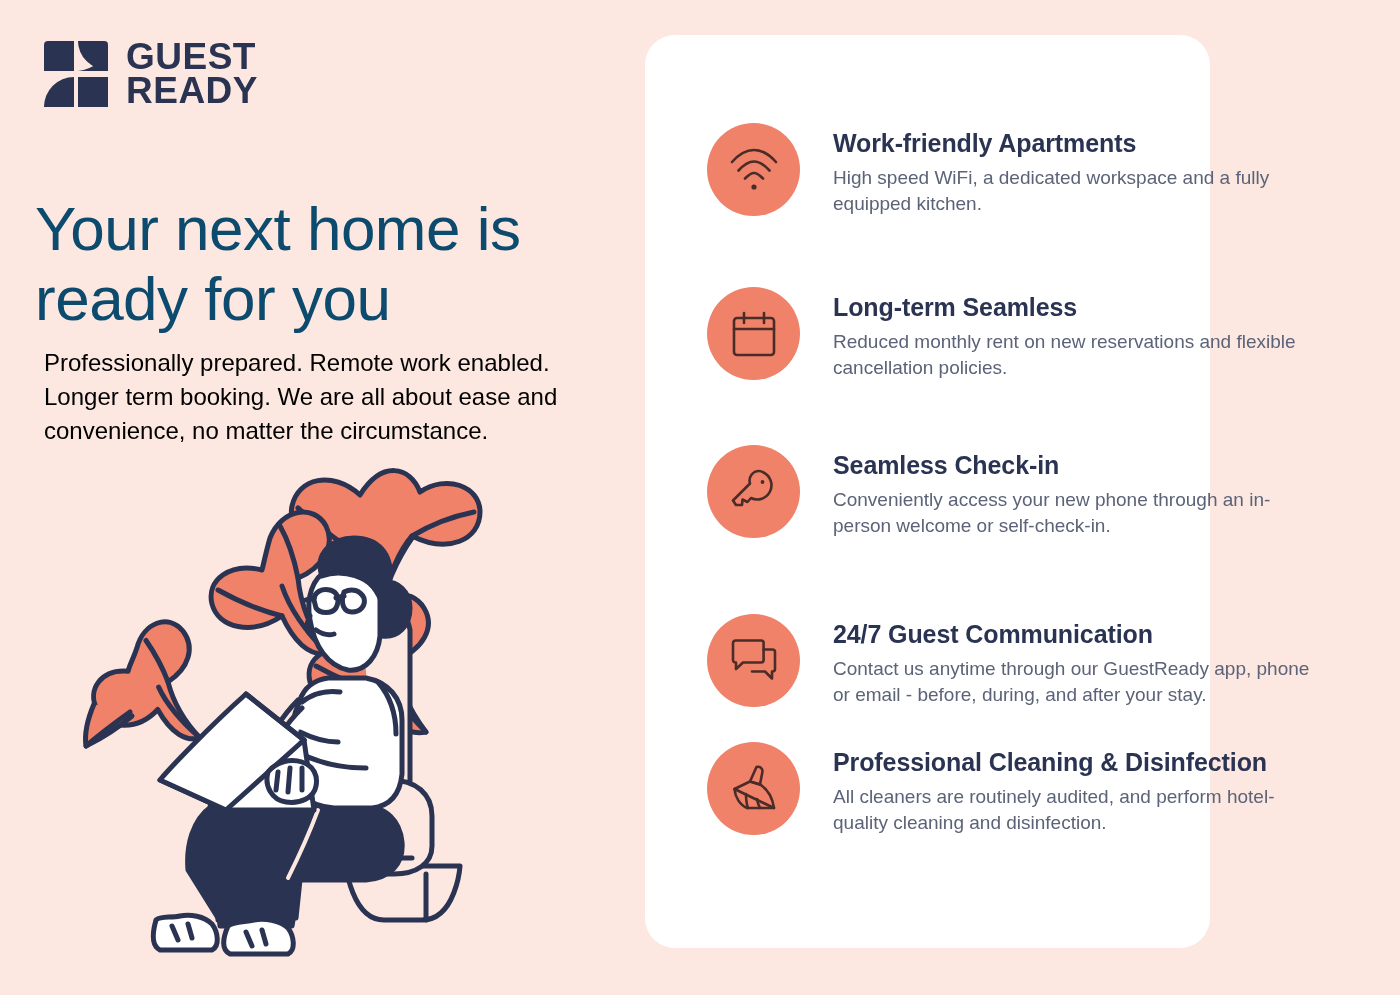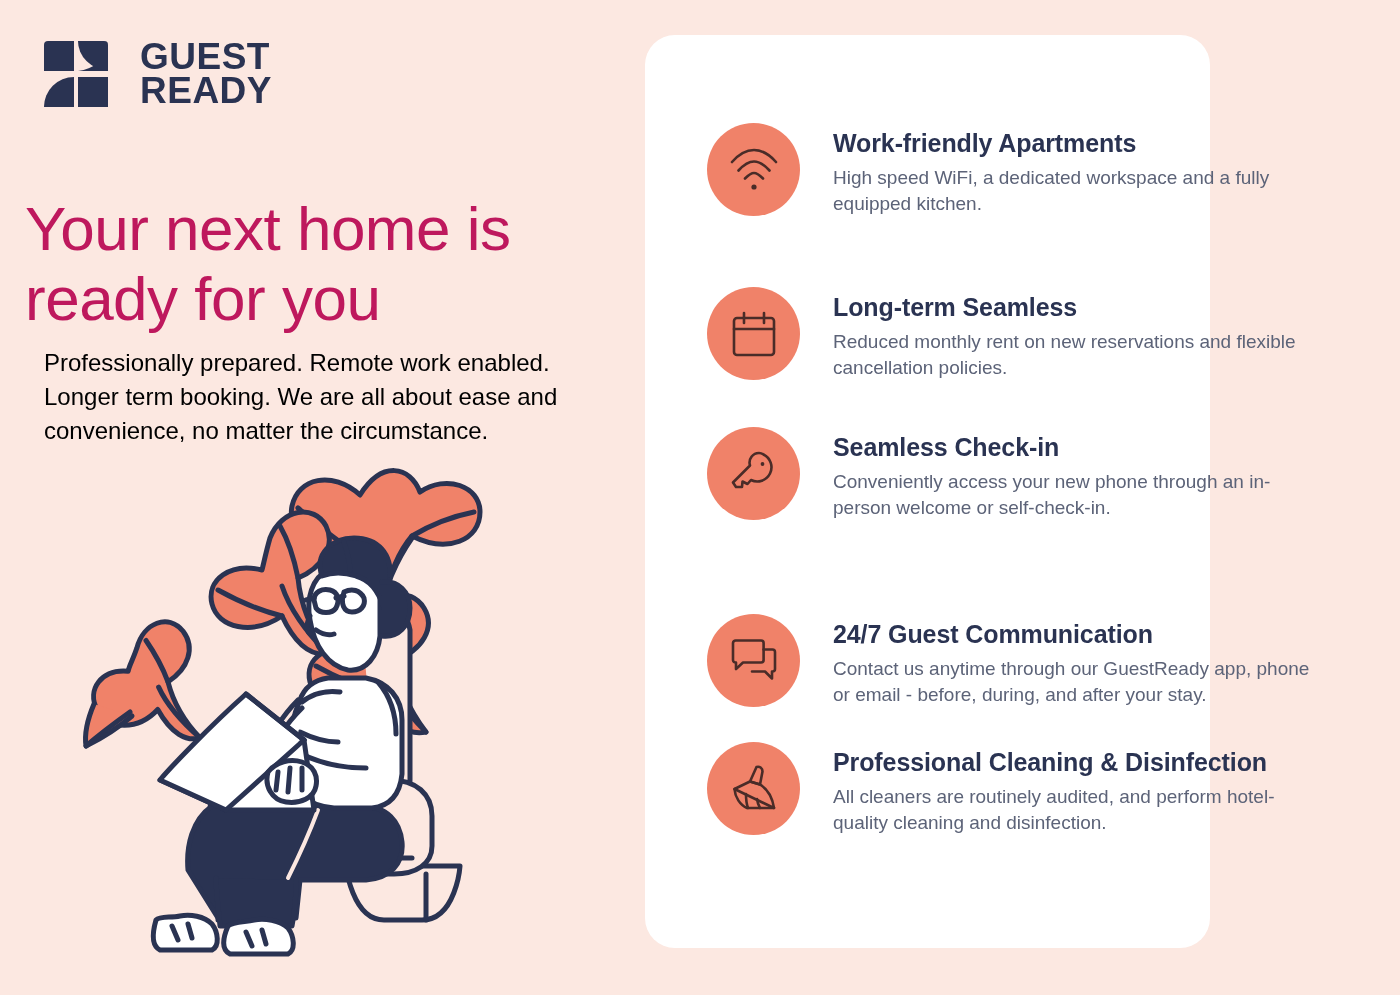--- a/index.html
+++ b/index.html
@@ -8,49 +8,49 @@
     background:#fce8e1;
     font-family:"Liberation Sans", sans-serif;
     overflow:hidden;
     position:relative;
   }
   .stage{position:absolute;inset:0;}
 
   
   .left{position:absolute;left:0;top:0;width:640px;height:995px;}
 
-  .logo{position:absolute;left:44px;top:40px;display:flex;align-items:center;gap:32px;}
+  .logo{position:absolute;left:44px;top:40px;display:flex;align-items:center;gap:18px;}
   .logo-mark{width:64px;height:66px;display:block;}
   .logo-words{display:flex;flex-direction:column;line-height:0.92;}
   .logo-words span{
     font-size:37px;font-weight:bold;color:#2a3352;letter-spacing:0.5px;
   }
 
   .headline{
-    position:absolute;left:25px;top:152px;width:580px;
-    font-size:62px;font-weight:400;color:#be185d;
+    position:absolute;left:35px;top:152px;width:580px;
+    font-size:62px;font-weight:400;color:#0c4a6e;
     line-height:1.13;letter-spacing:-0.5px;
   }
   .subtext{
     position:absolute;left:44px;top:322px;width:545px;
     font-size:24px;font-weight:400;color:#000000;
     line-height:1.42;
   }
 
   .illustration{position:absolute;left:60px;top:450px;width:520px;height:510px;}
 
   
   .card{
     position:absolute;left:645px;top:35px;width:565px;height:913px;
     background:#ffffff;border-radius:30px;
   }
   .feature{
     position:absolute;left:62px;width:620px;display:flex;gap:33px;align-items:flex-start;
   }
-  .f0{top:88px;} .f1{top:252px;} .f2{top:392px;} .f3{top:579px;justify-content:flex-end;} .f4{top:707px;}
+  .f0{top:88px;} .f1{top:252px;} .f2{top:410px;} .f3{top:579px;justify-content:flex-end;} .f4{top:707px;}
 
   .circle{
     width:93px;height:93px;flex:0 0 93px;border-radius:50%;
     background:#f08269;display:flex;align-items:center;justify-content:center;
   }
   .circle svg{display:block;}
 
   .ftext{padding-top:5px;}
   .ftitle{
     font-size:25px;font-weight:bold;color:#2a3352;

